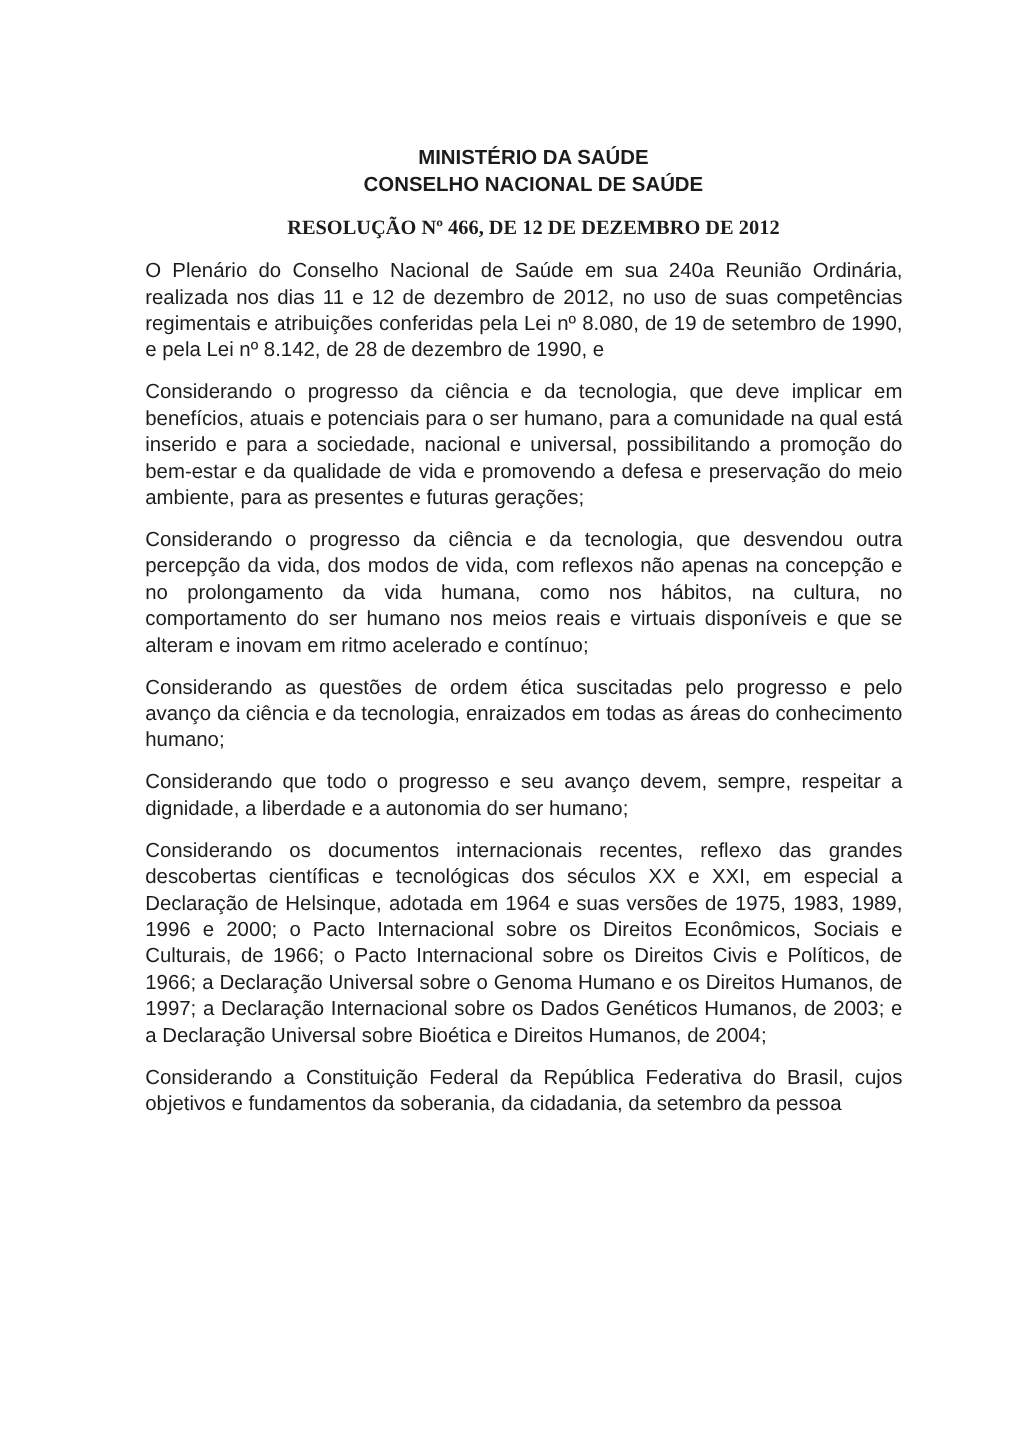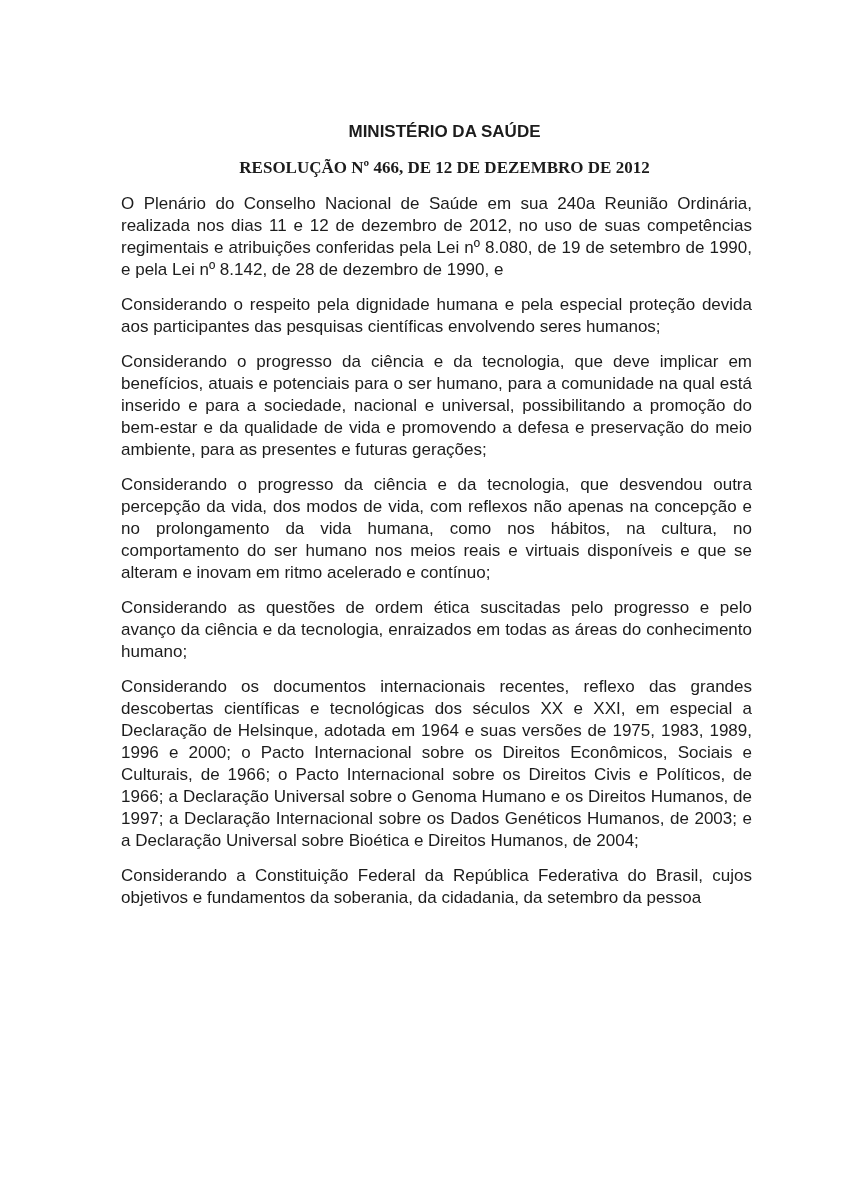--- a/index.html
+++ b/index.html
@@ -47,27 +47,28 @@
     text-justify: inter-word;
   }
 </style>
 </head>
 <body>
 
 <div class="page">
 
   <div class="doc-header">
     <div class="hline">MINISTÉRIO DA SAÚDE</div>
+    <div class="hline">CONSELHO NACIONAL DE SAÚDE</div>
   </div>
 
   <div class="doc-title">RESOLUÇÃO Nº 466, DE 12 DE DEZEMBRO DE 2012</div>
 
   <div class="body-text">
     <p>O Plenário do Conselho Nacional de Saúde em sua 240a Reunião Ordinária, realizada nos dias 11 e 12 de dezembro de 2012, no uso de suas competências regimentais e atribuições conferidas pela Lei nº 8.080, de 19 de setembro de 1990, e pela Lei nº 8.142, de 28 de dezembro de 1990, e</p>
-    <p>Considerando o respeito pela dignidade humana e pela especial proteção devida aos participantes das pesquisas científicas envolvendo seres humanos;</p>
     <p>Considerando o progresso da ciência e da tecnologia, que deve implicar em benefícios, atuais e potenciais para o ser humano, para a comunidade na qual está inserido e para a sociedade, nacional e universal, possibilitando a promoção do bem-estar e da qualidade de vida e promovendo a defesa e preservação do meio ambiente, para as presentes e futuras gerações;</p>
     <p>Considerando o progresso da ciência e da tecnologia, que desvendou outra percepção da vida, dos modos de vida, com reflexos não apenas na concepção e no prolongamento da vida humana, como nos hábitos, na cultura, no comportamento do ser humano nos meios reais e virtuais disponíveis e que se alteram e inovam em ritmo acelerado e contínuo;</p>
     <p>Considerando as questões de ordem ética suscitadas pelo progresso e pelo avanço da ciência e da tecnologia, enraizados em todas as áreas do conhecimento humano;</p>
+    <p>Considerando que todo o progresso e seu avanço devem, sempre, respeitar a dignidade, a liberdade e a autonomia do ser humano;</p>
     <p>Considerando os documentos internacionais recentes, reflexo das grandes descobertas científicas e tecnológicas dos séculos XX e XXI, em especial a Declaração de Helsinque, adotada em 1964 e suas versões de 1975, 1983, 1989, 1996 e 2000; o Pacto Internacional sobre os Direitos Econômicos, Sociais e Culturais, de 1966; o Pacto Internacional sobre os Direitos Civis e Políticos, de 1966; a Declaração Universal sobre o Genoma Humano e os Direitos Humanos, de 1997; a Declaração Internacional sobre os Dados Genéticos Humanos, de 2003; e a Declaração Universal sobre Bioética e Direitos Humanos, de 2004;</p>
     <p>Considerando a Constituição Federal da República Federativa do Brasil, cujos objetivos e fundamentos da soberania, da cidadania, da setembro da pessoa</p>
   </div>
 
 </div>
 
 </body></html>

